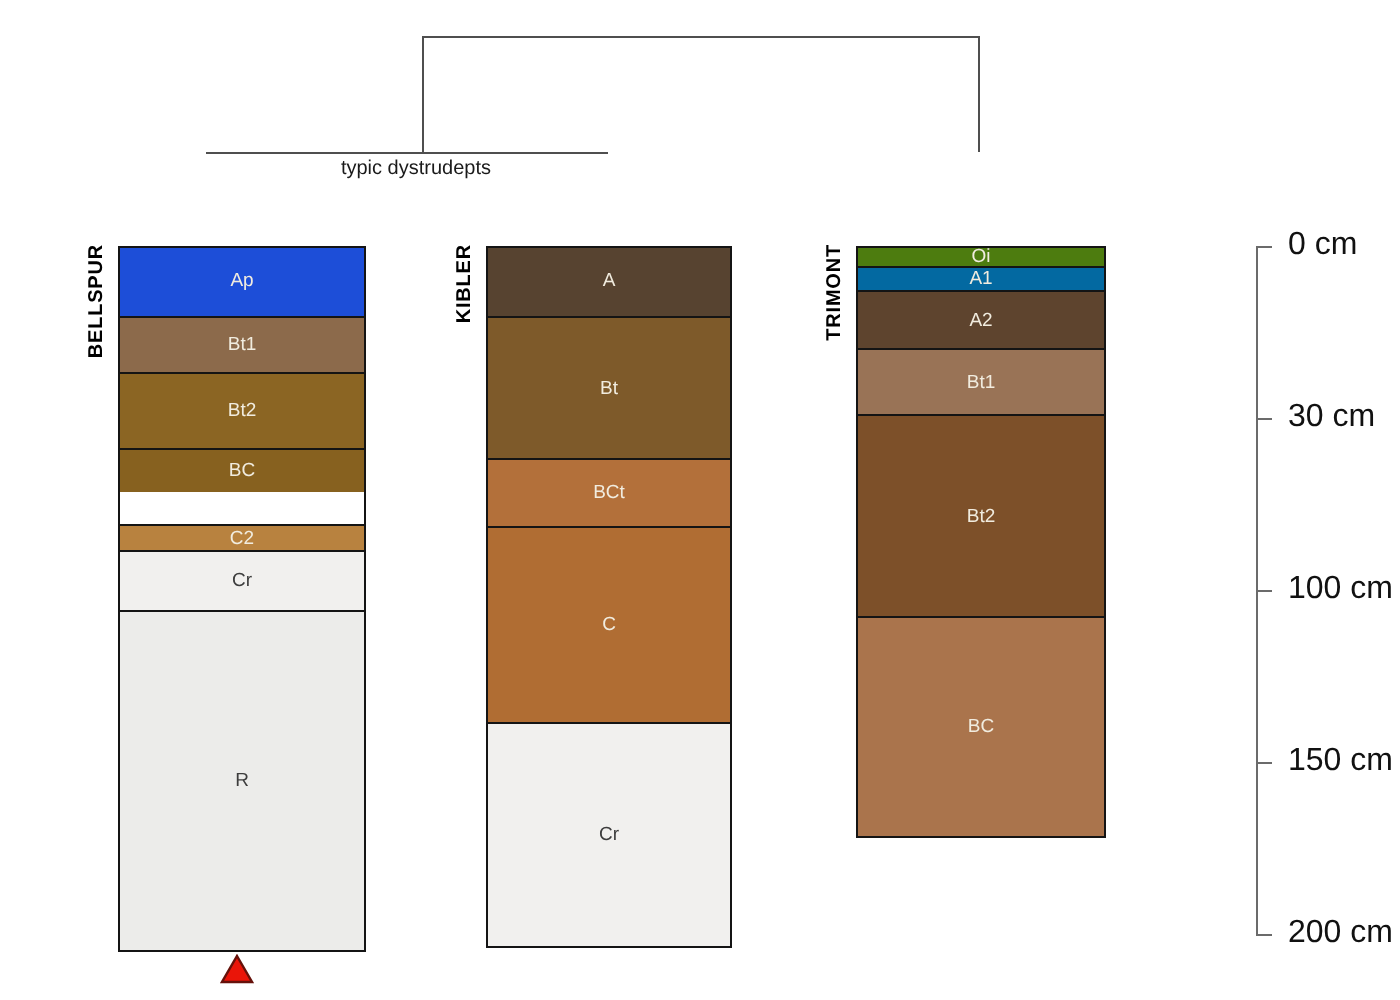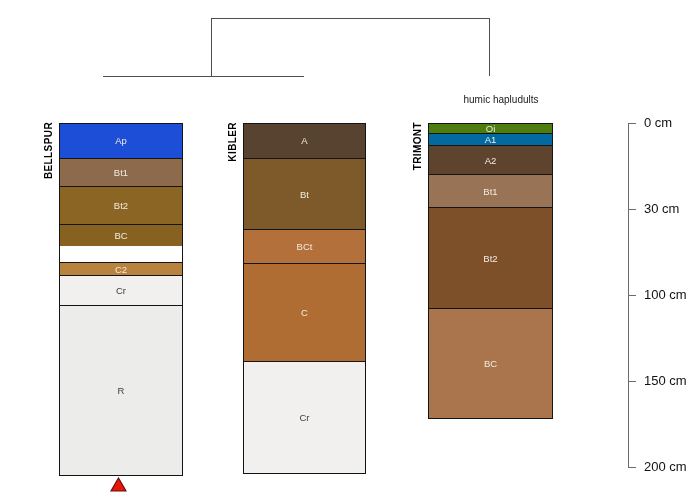--- a/index.html
+++ b/index.html
@@ -33,36 +33,36 @@
   .pname{
     position:absolute;
     transform-origin:0 0;
     transform:rotate(-90deg) translateX(-100%);
     font-size:10px;font-weight:bold;color:#000;
     white-space:nowrap;letter-spacing:0.4px;
   }
   .axis-line,.axis-tick{position:absolute;background:#6b6b6b;}
   .axis-label{
     position:absolute;
-    font-size:13px;color:#111;
+    font-size:16px;color:#111;
     white-space:nowrap;line-height:12px;
   }
   #marker{position:absolute;}
 </style>
 </head>
 <body>
 
 <div id="canvas">
 
   <div class="dln" id="d-top-bar" style="left:211px;top:18px;width:279px;height:1px;"></div>
   <div class="dln" id="d-left-drop" style="left:211px;top:18px;width:1px;height:58px;"></div>
   <div class="dln" id="d-right-drop" style="left:489px;top:18px;width:1px;height:58px;"></div>
   <div class="dln" id="d-left-bar" style="left:103px;top:76px;width:201px;height:1px;"></div>
 
-  <div class="dlabel" style="left:351px;top:94px;width:300px;">humic hapludults</div>
+  <div class="dlabel" style="left:58px;top:79px;width:300px;">typic dystrudepts</div>
 
   <div id="profiles">
       <div class="pbox" style="left: 59px; top: 123px; width: 122px; height: 351px;">
         <div class="horizon" style="top: 0px; height: 34px; line-height: 34px; background: #1d4ed8; color: rgb(241, 236, 223);">Ap</div>
         <div class="horizon" style="top: 34px; height: 28px; line-height: 28px; background: rgb(140, 106, 75); color: rgb(241, 236, 223); border-top: 1px solid rgb(20, 20, 20);">Bt1</div>
         <div class="horizon" style="top: 62px; height: 38px; line-height: 38px; background: rgb(139, 101, 35); color: rgb(241, 236, 223); border-top: 1px solid rgb(20, 20, 20);">Bt2</div>
         <div class="horizon" style="top: 100px; height: 22px; line-height: 22px; background: rgb(135, 97, 31); color: rgb(241, 236, 223); border-top: 1px solid rgb(20, 20, 20);">BC</div>
         <div class="horizon" style="top: 122px; height: 16px; line-height: 16px; background: rgb(112, 87, 50); color: rgb(241, 236, 223); border-top: 1px solid rgb(20, 20, 20); margin-top: 36px;">C1</div>
         <div class="horizon" style="top: 138px; height: 13px; line-height: 13px; background: rgb(184, 130, 63); color: rgb(241, 236, 223); border-top: 1px solid rgb(20, 20, 20);">C2</div>
         <div class="horizon" style="top: 151px; height: 30px; line-height: 30px; background: rgb(241, 240, 238); color: rgb(61, 61, 61); border-top: 1px solid rgb(20, 20, 20);">Cr</div>

